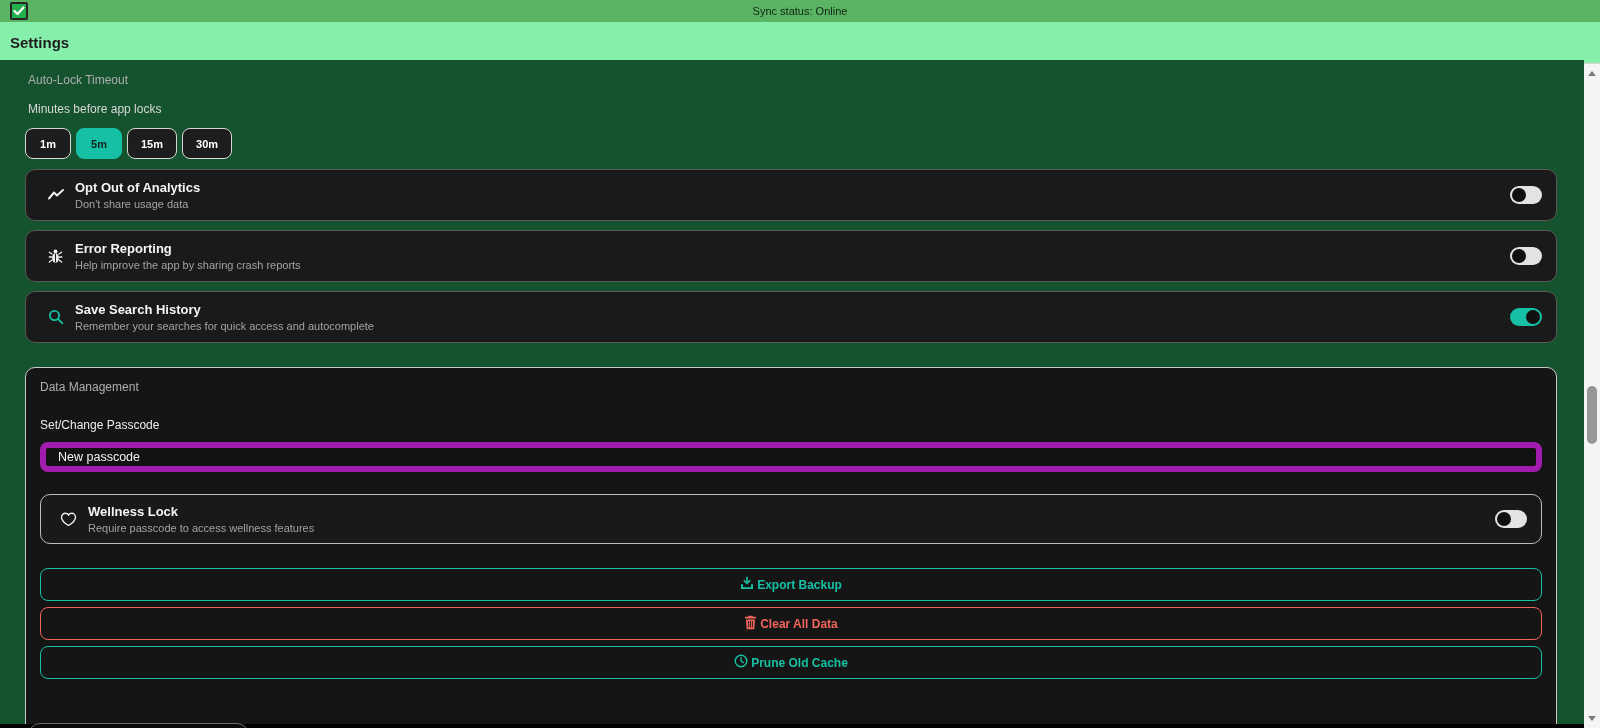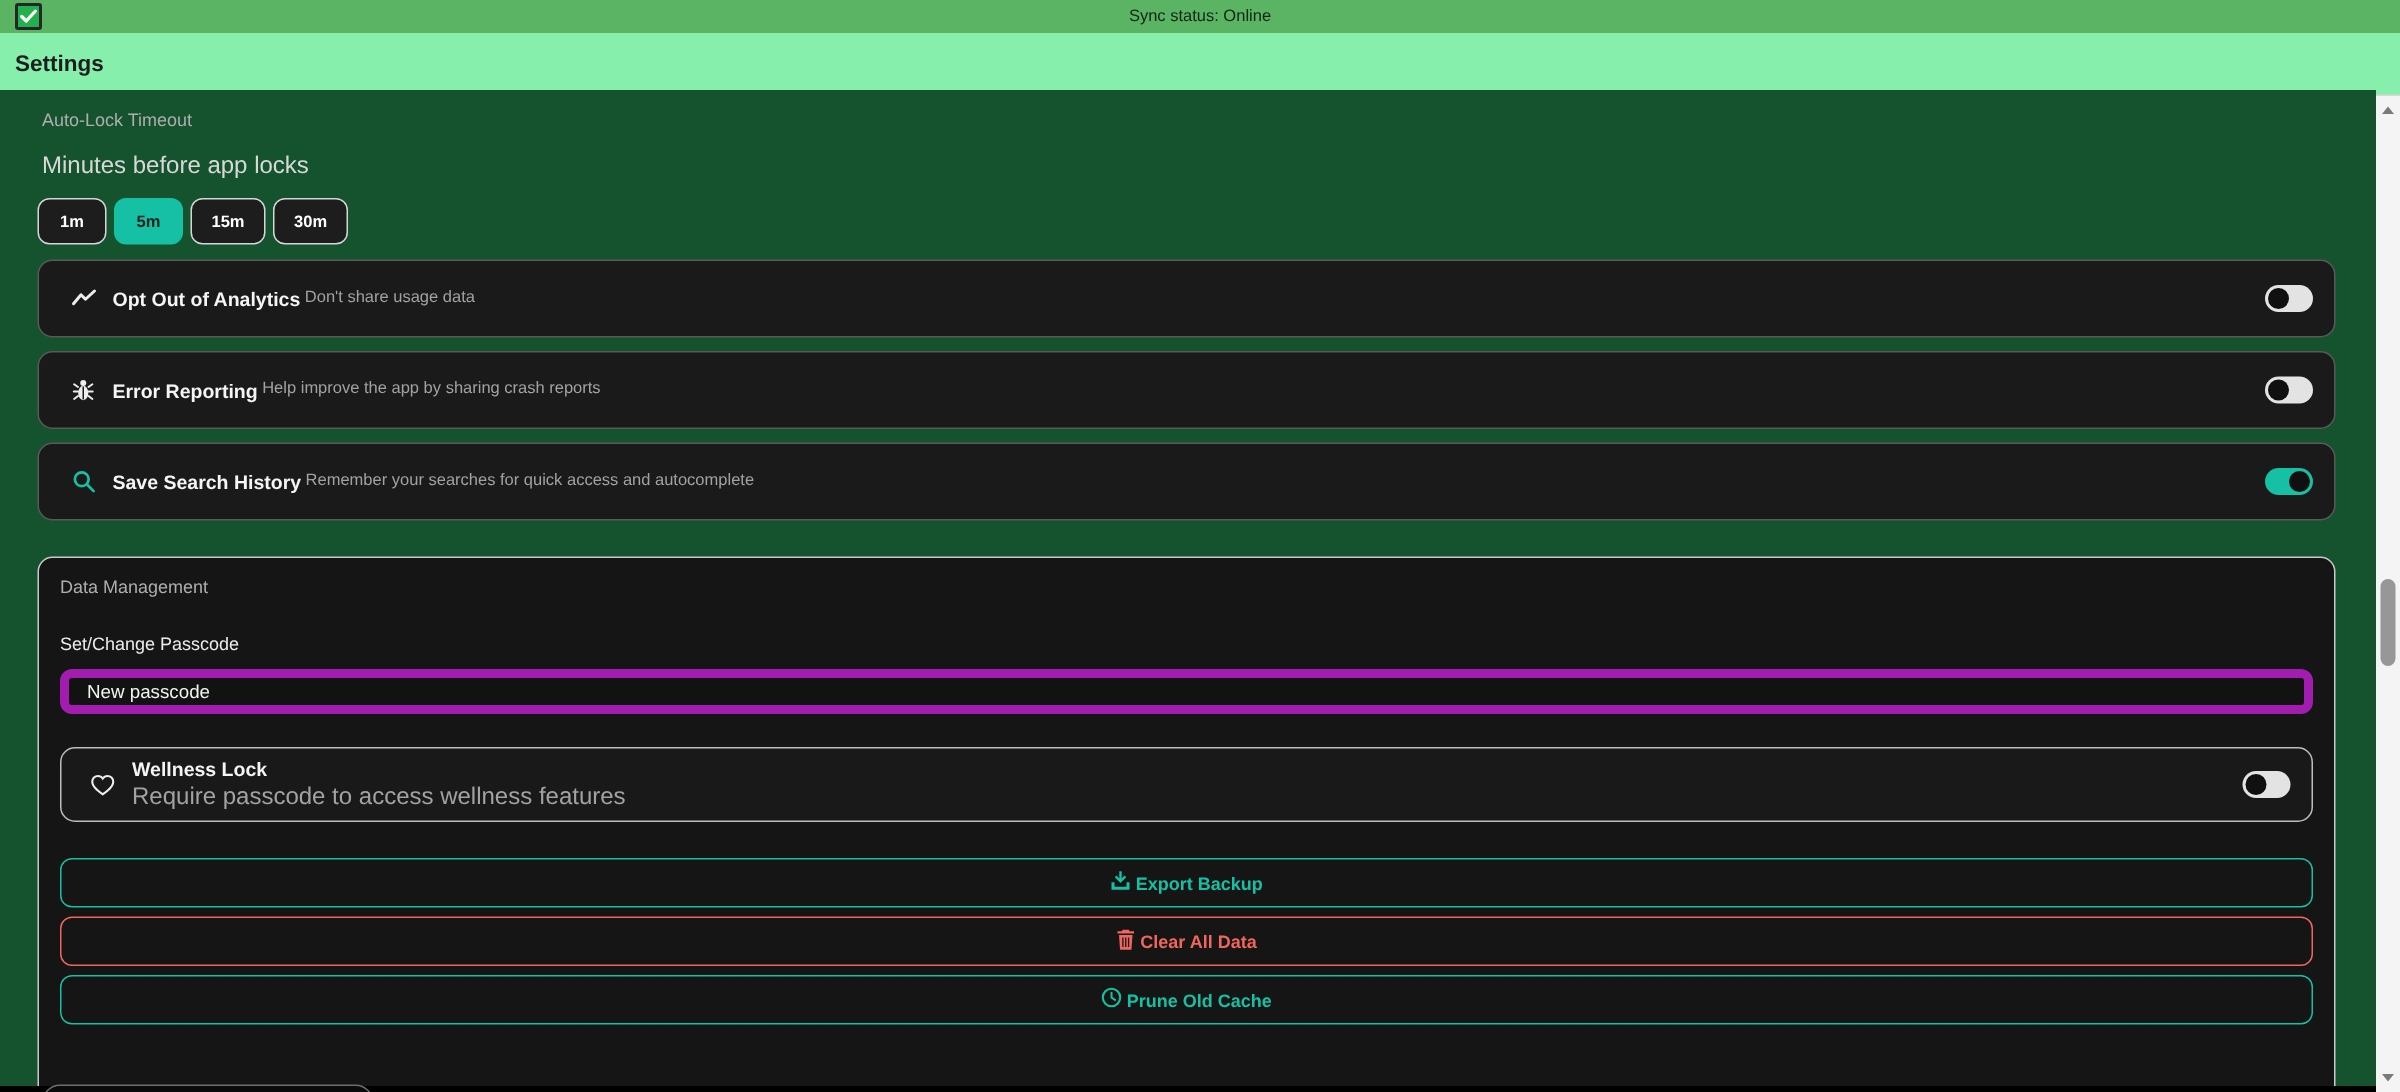--- a/index.html
+++ b/index.html
@@ -16,33 +16,33 @@
 
   
   .header{height:42px;background:#86efac;border-bottom:1px solid #d7d7d7;display:flex;
           align-items:center;padding-left:10px;}
   .header-title{font-size:15px;font-weight:600;color:#1e1e1e;}
 
   
   .content{position:absolute;left:0;top:60px;width:1584px;height:664px;background:#14532d;overflow:hidden;}
 
   .sec-label{margin:13px 0 0 28px;font-size:12px;color:#aeaeae;}
-  .sec-sublabel{margin:15px 0 0 28px;font-size:16px;color:#d8d8d8;}
+  .sec-sublabel{margin:15px 0 0 28px;font-size:12px;color:#d8d8d8;}
 
   .seg-row{display:flex;gap:5px;margin:12px 0 0 25px;}
   .seg-btn{min-width:46px;height:31px;padding:0 13px;border-radius:8px;border:1px solid #d6d6d6;
            background:#1d1d1d;color:#fff;font-weight:700;font-size:11px;display:flex;
            align-items:center;justify-content:center;cursor:pointer;}
   .seg-btn.active{background:#16c0a4;border-color:#16c0a4;color:#0d211d;}
 
   .cards{margin:10px 27px 0 25px;display:flex;flex-direction:column;gap:9px;}
   .card{height:52px;border-radius:10px;border:1px solid #595959;background:#1a1a1a;display:flex;
         align-items:center;padding:0 14px 0 20px;}
   .card .icn{width:19px;display:flex;justify-content:center;margin-right:10px;flex:0 0 auto;}
-  .card .txt{display:flex;flex-direction:row;gap:3px;}
+  .card .txt{display:flex;flex-direction:column;gap:3px;}
   .card .title{font-size:13px;font-weight:700;color:#f5f5f5;}
   .card .sub{font-size:11px;color:#a2a2a2;}
   .spacer{flex:1;}
 
   .toggle{width:32px;height:18px;border-radius:9px;background:#e3e3e3;position:relative;cursor:pointer;flex:0 0 auto;}
   .toggle .knob{position:absolute;top:2px;left:2px;width:14px;height:14px;border-radius:50%;background:#101010;}
   .toggle.on{background:#16c0a4;}
   .toggle.on .knob{left:auto;right:2px;}
 
   
@@ -167,21 +167,21 @@
     <input class="pass-input" type="text" placeholder="New passcode" style="">
 
     <div class="wellness">
       <span class="icn" style="width:19px;display:flex;justify-content:center;margin-right:10px;">
         <svg width="17" height="15" viewBox="0 0 17 15">
           <path d="M8.5 13.5 C8.5 13.5 1.5 9.3 1.5 5.2 C1.5 2.9 3.3 1.3 5.3 1.3 C6.7 1.3 7.9 2.1 8.5 3 C9.1 2.1 10.3 1.3 11.7 1.3 C13.7 1.3 15.5 2.9 15.5 5.2 C15.5 9.3 8.5 13.5 8.5 13.5 Z" fill="none" stroke="#ededed" stroke-width="1.4"></path>
         </svg>
       </span>
       <span class="txt" style="display:flex;flex-direction:column;gap:3px;">
         <span class="title" style="font-size:13px;font-weight:700;color:#f5f5f5;">Wellness Lock</span>
-        <span class="sub" style="font-size:16px;color:#a2a2a2;">Require passcode to access wellness features</span>
+        <span class="sub" style="font-size:11px;color:#a2a2a2;">Require passcode to access wellness features</span>
       </span>
       <span class="spacer"></span>
       <span class="toggle">
           <span class="knob"></span>
         </span>
     </div>
 
     <button class="action-btn teal first">
       <span>
         <svg width="14" height="14" viewBox="0 0 14 14" fill="#16c0a4">

